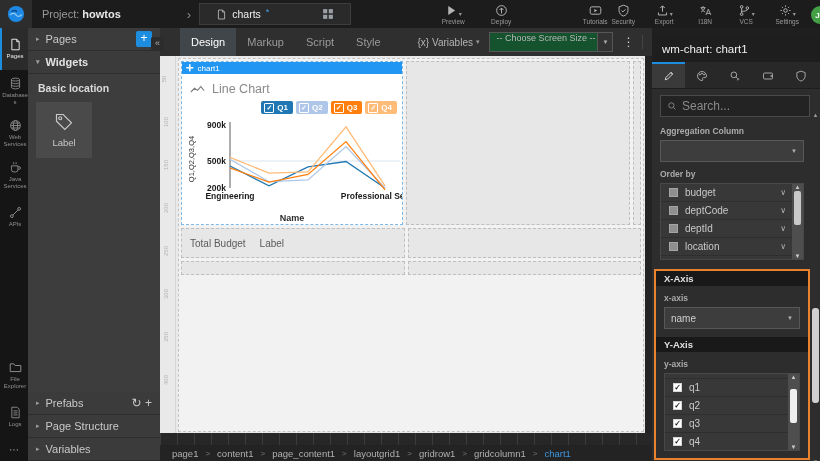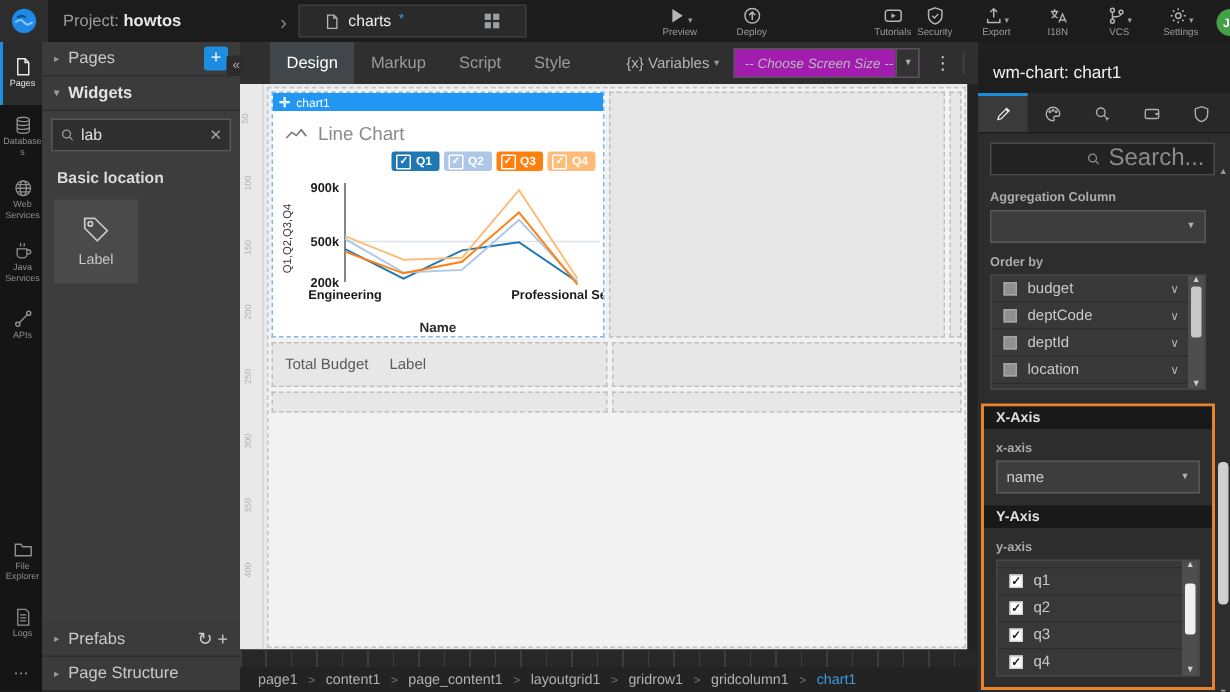--- a/index.html
+++ b/index.html
@@ -56,22 +56,22 @@
   .lp-tool{color:#c9c9c9;font-size:12px;}
   .collapse-btn{position:absolute;left:151px;top:37px;width:13px;height:13px;background:#2c2c2c;color:#b0b0b0;font-size:9px;
                 line-height:12px;text-align:center;border-radius:2px;z-index:6;}
   
   .toolbar{position:absolute;left:160px;top:28px;width:492px;height:28px;background:#2f2f2f;display:flex;align-items:center;}
   #design-tabs{display:flex;height:28px;margin-left:20px;}
   .d-tab{height:28px;line-height:28px;padding:0 11px;font-size:11px;color:#9a9a9a;}
   .d-tab.active{background:#41464a;color:#fff;}
   .vars{margin-left:26px;font-size:10px;color:#b5b5b5;display:flex;align-items:center;gap:3px;white-space:nowrap;}
   .vars .vchev{font-size:7px;color:#9a9a9a;}
-  .screen-select{margin-left:10px;width:116px;height:18px;background:#a21caf;border:1px solid #565656;display:flex;
-                 align-items:center;font-size:9px;color:#b9b9b9;padding-left:6px;flex:none;font-style:italic;}
+  .screen-select{margin-left:10px;width:116px;height:18px;background:#14532d;border:1px solid #565656;display:flex;
+                 align-items:flex-start;font-size:9px;color:#b9b9b9;padding-left:6px;flex:none;}
   .sel-arrow{margin-left:auto;width:14px;height:100%;border-left:1px solid #565656;background:#333;display:flex;
              align-items:center;justify-content:center;font-size:6px;color:#b0b0b0;}
   .kebab{margin-left:9px;color:#d0d0d0;font-size:12px;padding-right:8px;border-right:1px solid #454545;}
   .hist{color:#b9b9b9;font-size:13px;margin-left:9px;line-height:1;}
   .save-btn{margin-left:9px;color:#b9b9b9;}
   .expand-btn{margin-left:14px;color:#9a9a9a;font-size:10px;}
   
   .canvas{position:absolute;left:160px;top:56px;width:485px;height:377px;background:#e9e9e9;overflow:hidden;}
   .ruler{position:absolute;left:0;top:0;width:15px;height:100%;border-right:1px solid #d6d6d6;}
   .ruler-num{position:absolute;left:1px;font-size:6px;color:#b4b4b4;transform:rotate(-90deg);}
@@ -106,21 +106,21 @@
   .gapstrip{position:absolute;left:645px;top:56px;width:7px;height:377px;background:#232323;}
   
   .rightpanel{position:absolute;left:652px;top:36px;width:168px;height:433px;background:#2d2d2d;display:flex;
               flex-direction:column;overflow:hidden;}
   .rp-header{height:26px;min-height:26px;background:#1e1e1e;color:#f0f0f0;font-size:11.5px;display:flex;align-items:center;padding-left:10px;}
   .rp-tabs{height:26px;min-height:26px;background:#282828;display:flex;border-bottom:1px solid #1d1d1d;}
   .rp-tab{width:33px;display:flex;align-items:center;justify-content:center;color:#b0b0b0;border-top:2px solid transparent;box-sizing:border-box;}
   .rp-tab.active{background:#3a3a3a;border-top-color:#1d8de0;color:#e6e6e6;}
   .rp-tab svg{width:12px;height:12px;}
   .rp-search{margin:6px 10px 0 8px;height:20px;min-height:20px;background:#232323;border:1px solid #4a4a4a;display:flex;
-             align-items:center;gap:5px;padding:0 6px;color:#8a8a8a;font-size:16px;justify-content:flex-end;}
+             align-items:center;gap:5px;padding:0 6px;color:#8a8a8a;font-size:12px;}
   .rp-search svg{width:10px;height:10px;color:#8a8a8a;}
   .rp-body{position:relative;flex:1;padding:2px 16px 0 8px;}
   .rp-label{font-size:8.5px;color:#ababab;margin:7px 0 4px;font-weight:600;}
   .rp-select{height:20px;background:#3d3d3d;border:1px solid #585858;display:flex;align-items:center;padding:0 6px;
              color:#cfcfcf;font-size:10px;}
   .rp-car{margin-left:auto;font-size:6px;color:#b0b0b0;}
   .list{position:relative;border:1px solid #484848;background:#383838;overflow:hidden;}
   .list-inner{margin-right:11px;}
   .list-row{height:17px;display:flex;align-items:center;gap:7px;padding:0 6px 0 8px;border-bottom:1px solid #2e2e2e;
             font-size:10px;color:#c9c9c9;}
@@ -345,45 +345,41 @@
 <div class="leftpanel" data-name="left-panel">
   <div class="lp-row" data-name="pages-section-header">
     <span class="lp-arrow" data-name="chevron-right-icon">▸</span>
     <span>Pages</span>
     <span class="plus-btn" data-name="add-page-button">+</span>
   </div>
   <div class="lp-row widgets-row" data-name="widgets-section-header">
     <span class="lp-arrow" data-name="chevron-down-icon">▾</span>
     <span>Widgets</span>
   </div>
-  <div class="search-wrap" data-name="widget-search-input">
-    <svg viewBox="0 0 16 16" fill="none" stroke="currentColor" stroke-width="1.4" data-name="search-icon">
-      <circle cx="7" cy="7" r="4.2"></circle>
-        <path d="M10.2 10.2 L13.5 13.5"></path>
-    </svg>
-    <span class="search-val" data-name="search-value">lab</span>
-    <span class="search-x" data-name="clear-search-icon">✕</span>
-  </div>
   <div class="group-title" data-name="widget-group-title">Basic location</div>
   <div class="tile" data-name="label-widget-tile">
     <svg viewBox="0 0 24 24" fill="none" stroke="currentColor" stroke-width="1.4" data-name="tag-icon">
       <path d="M3 3 H11 L21 13 L13 21 L3 11 Z"></path>
         <circle cx="7.5" cy="7.5" r="1.8"></circle>
     </svg>
     <span class="tl">Label</span>
   </div>
   <div id="panel-bottom">
       <div class="lp-row" data-name="section-prefabs">
         <span class="lp-arrow" data-name="chevron-right-icon">▸</span>
         <span>Prefabs</span>
         <span style="margin-left: auto;"><span class="lp-tool" data-name="refresh-icon">↻</span><span class="lp-tool" data-name="add-prefab-icon"> +</span></span>
       </div>
       <div class="lp-row" data-name="section-page-structure">
         <span class="lp-arrow" data-name="chevron-right-icon">▸</span>
         <span>Page Structure</span>
+      </div>
+      <div class="lp-row" data-name="section-variables">
+        <span class="lp-arrow" data-name="chevron-right-icon">▸</span>
+        <span>Variables</span>
       </div>
     </div>
 </div>
 
 <div class="collapse-btn" data-name="collapse-panel-button">«</div>
 
 <div class="toolbar" data-name="editor-toolbar">
   <div id="design-tabs">
       <div class="d-tab active" data-name="tab-design">Design</div>
       <div class="d-tab" data-name="tab-markup">Markup</div>

